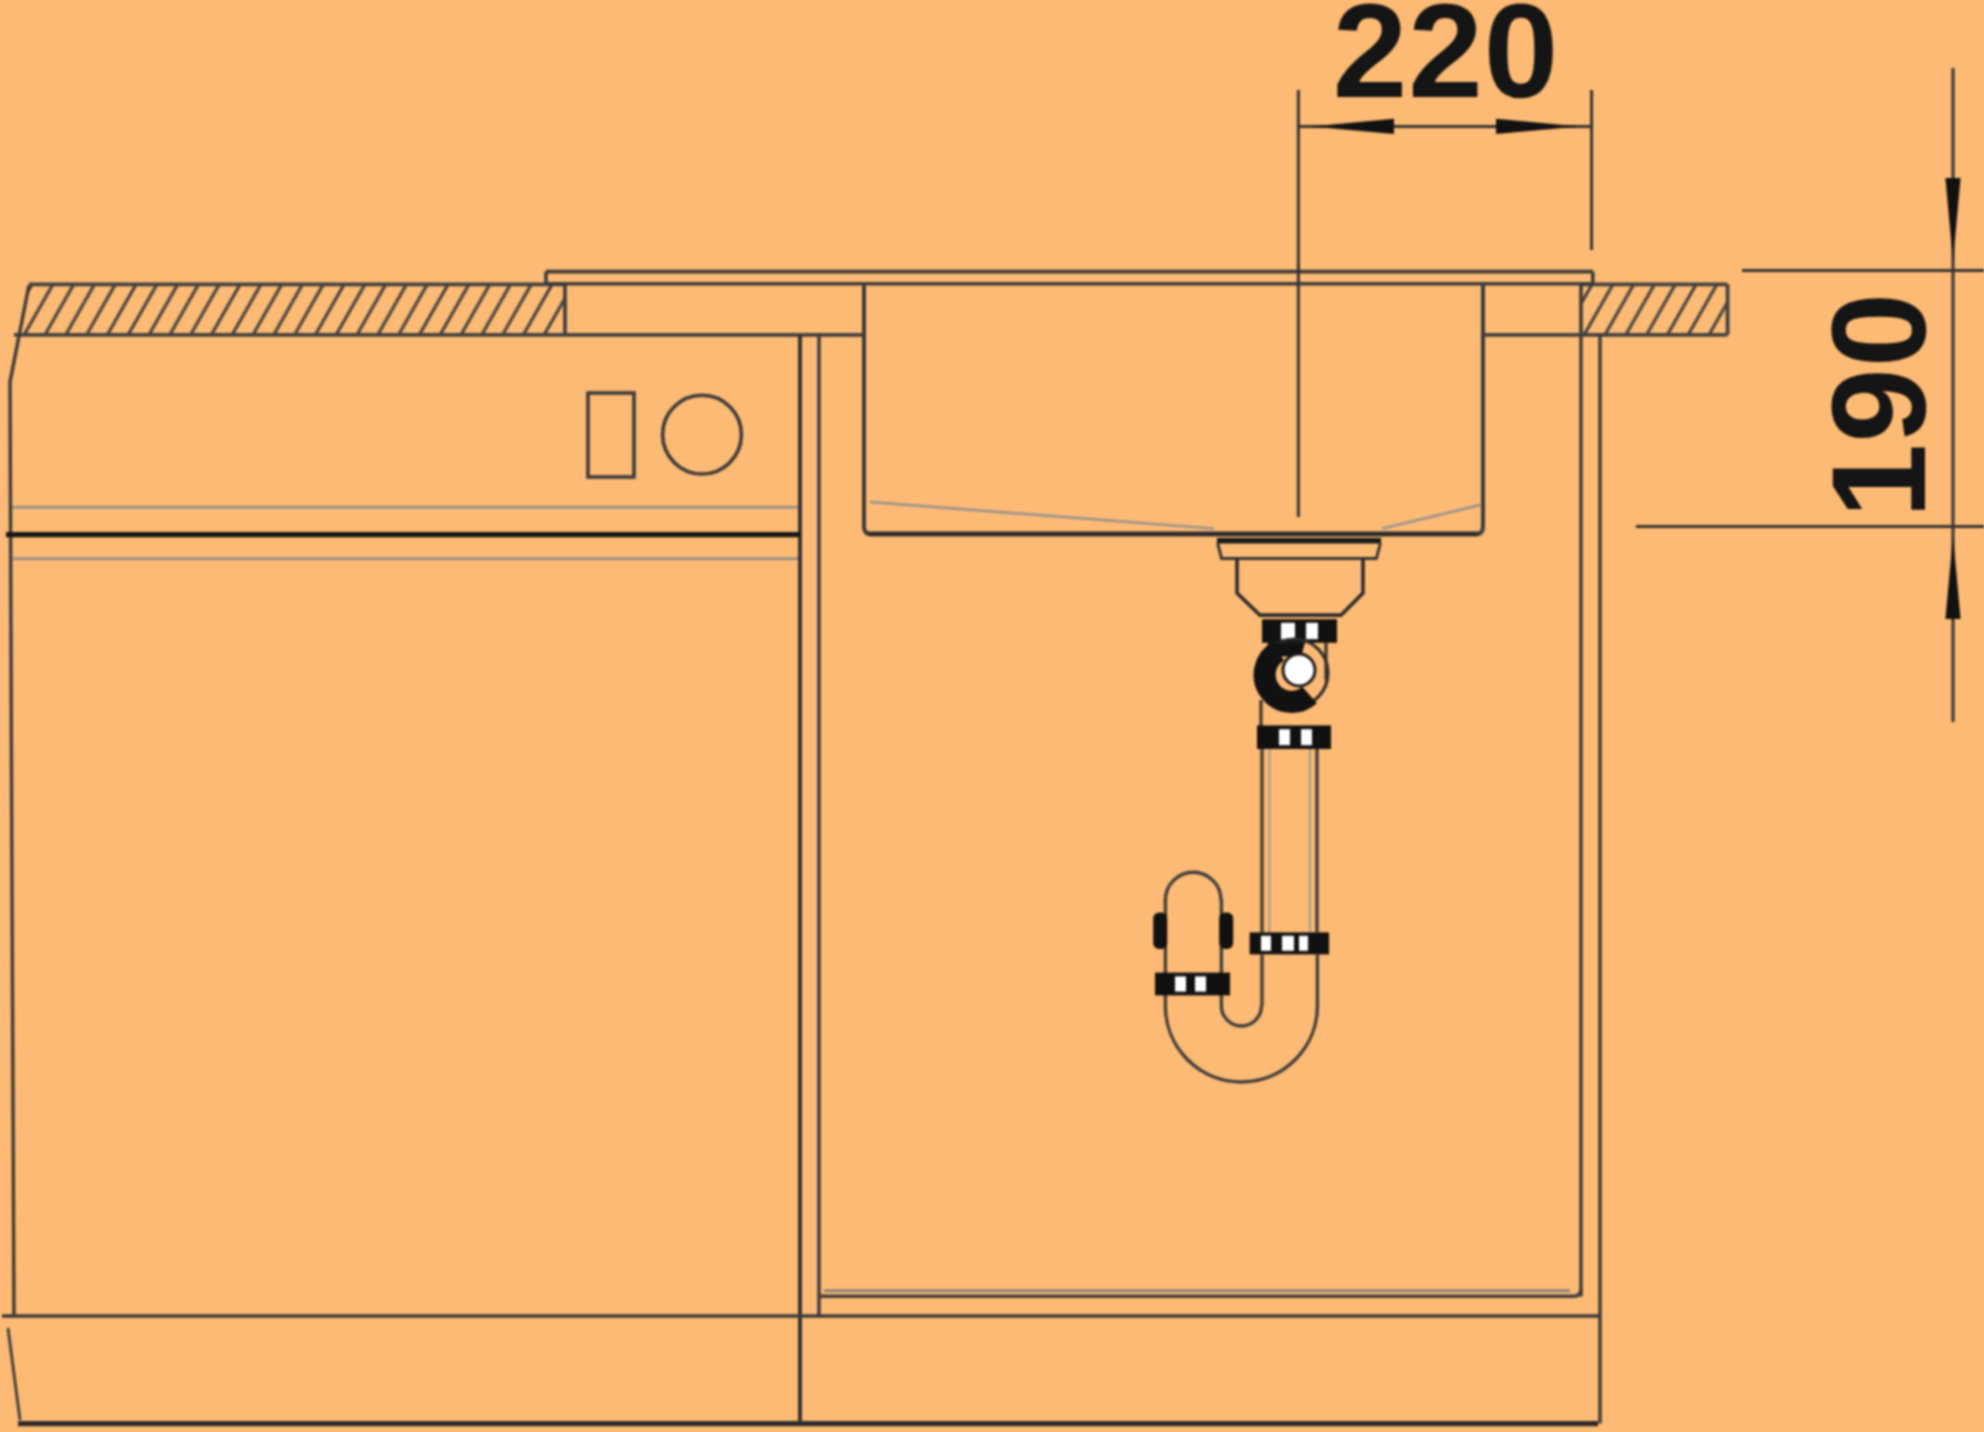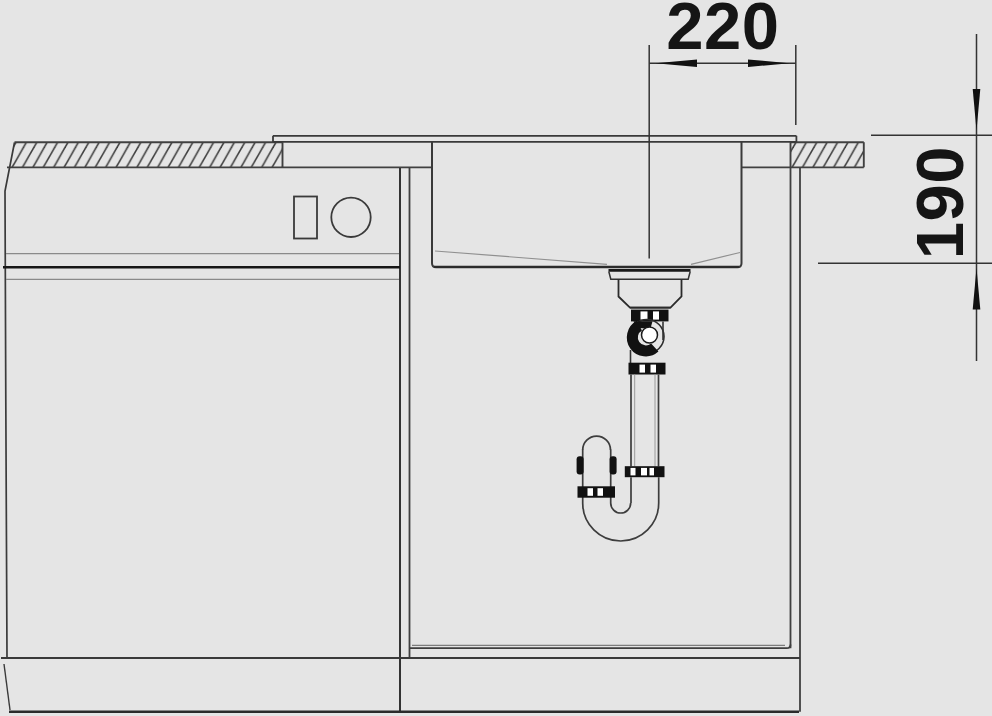--- a/index.html
+++ b/index.html
@@ -1,16 +1,16 @@
 <!DOCTYPE html>
 <html><head>
 <meta charset="utf-8">
 <style>
   html,body{margin:0;padding:0;background:#ffffff;}
-  #stage{position:relative;width:992px;height:716px;background:#e5e5e5;overflow:hidden;}
+  #stage{position:relative;width:992px;height:716px;background:#fdba74;overflow:hidden;}
   svg{position:absolute;top:0;left:0;filter:blur(0.45px);}
   text{font-family:"Liberation Sans", sans-serif;font-weight:bold;fill:#151515;}
 </style>
 </head>
 <body>
 <div id="stage">
 <svg width="992" height="716" viewBox="0 0 992 716">
 <defs>
 <pattern id="hatch" patternUnits="userSpaceOnUse" width="10.4" height="25.4" x="14" y="142.2">
   <line x1="2.05" y1="0" x2="-12.45" y2="25.4" stroke="#3f3f3f" stroke-width="1.55"></line>

